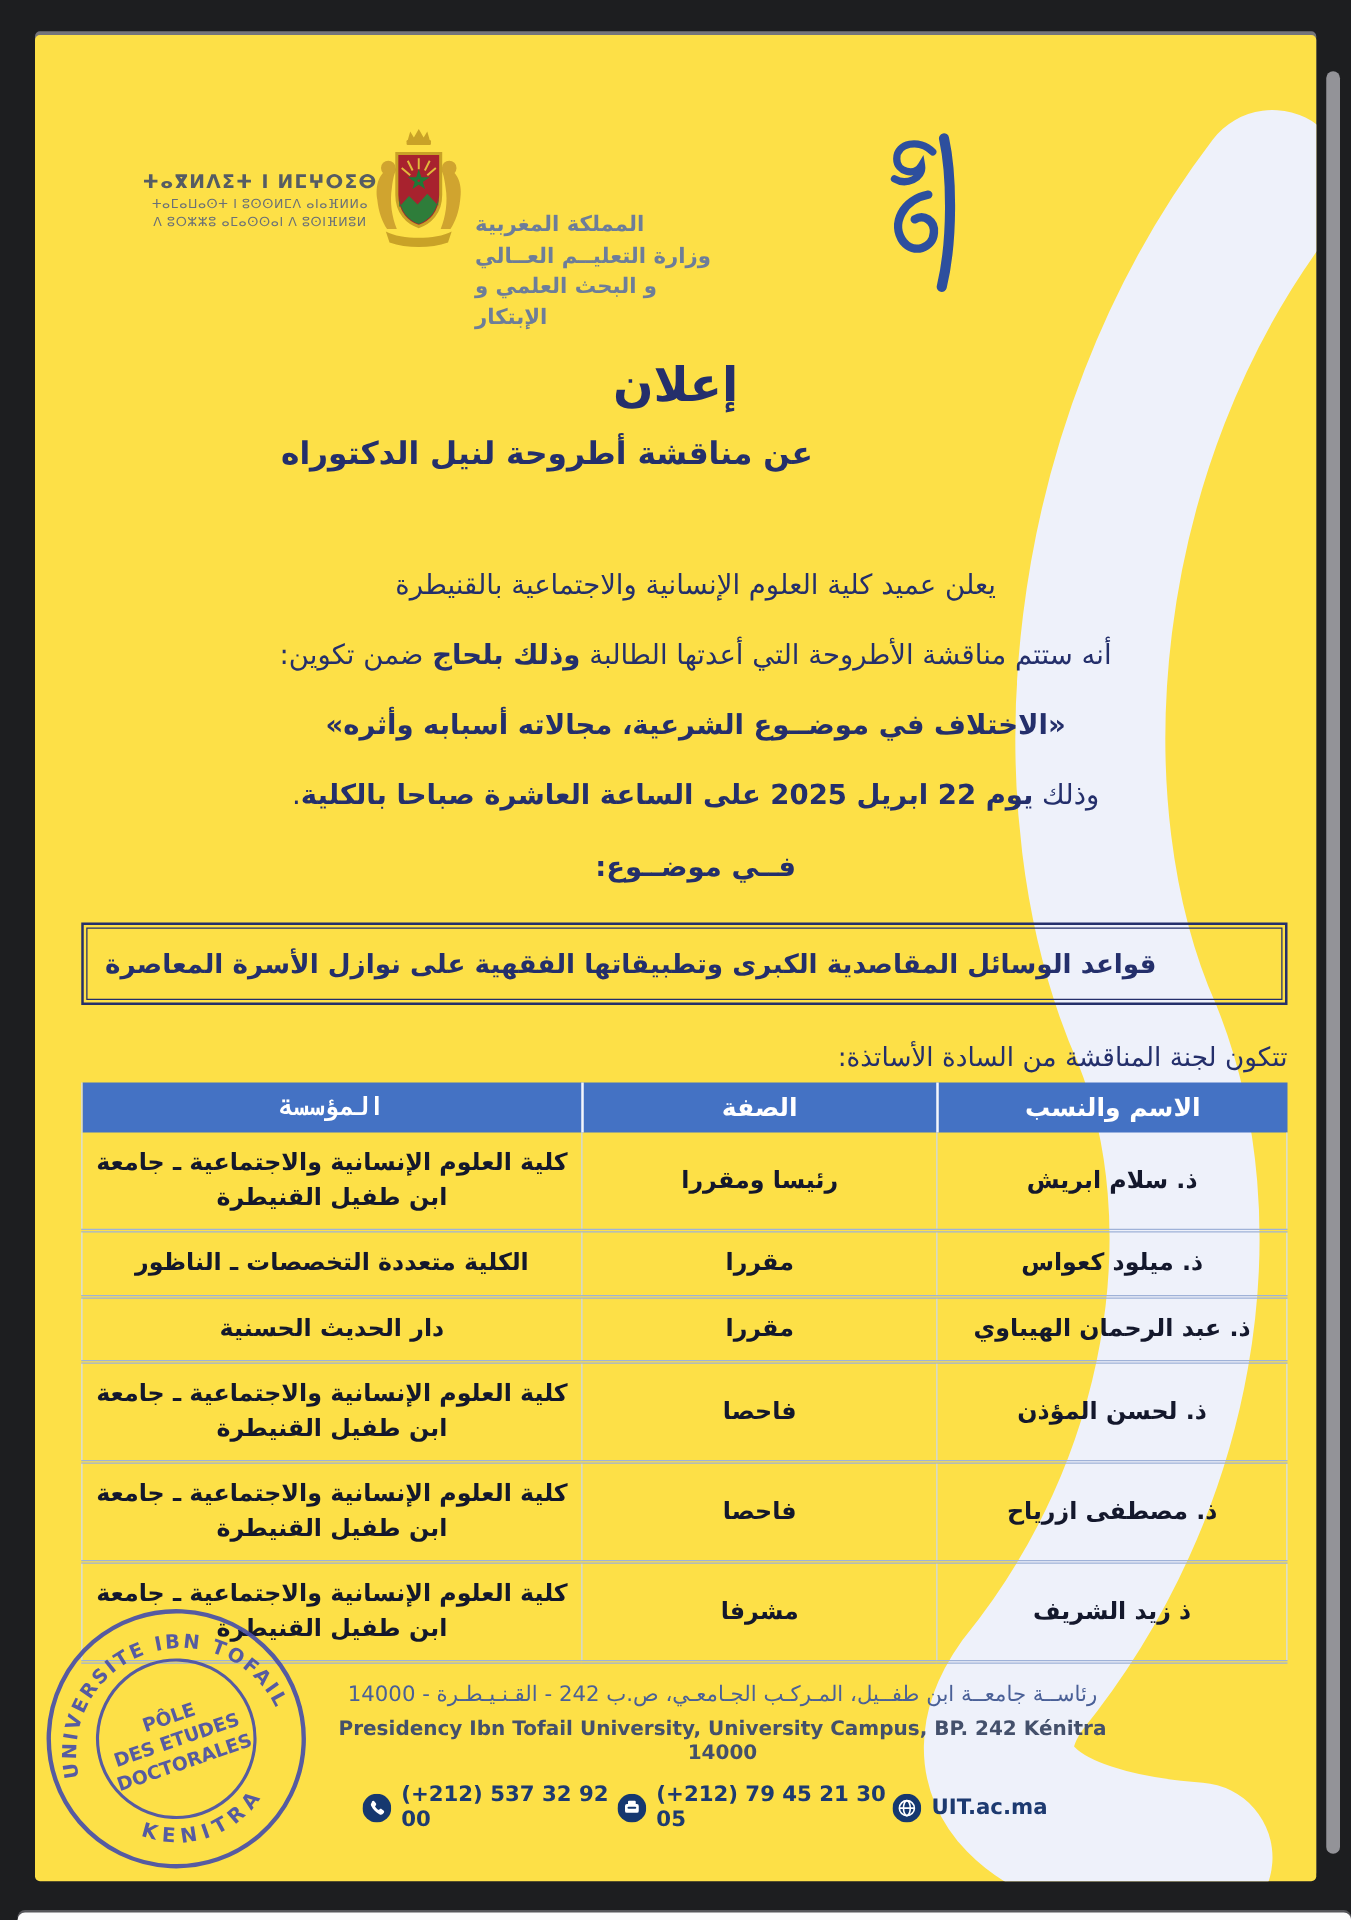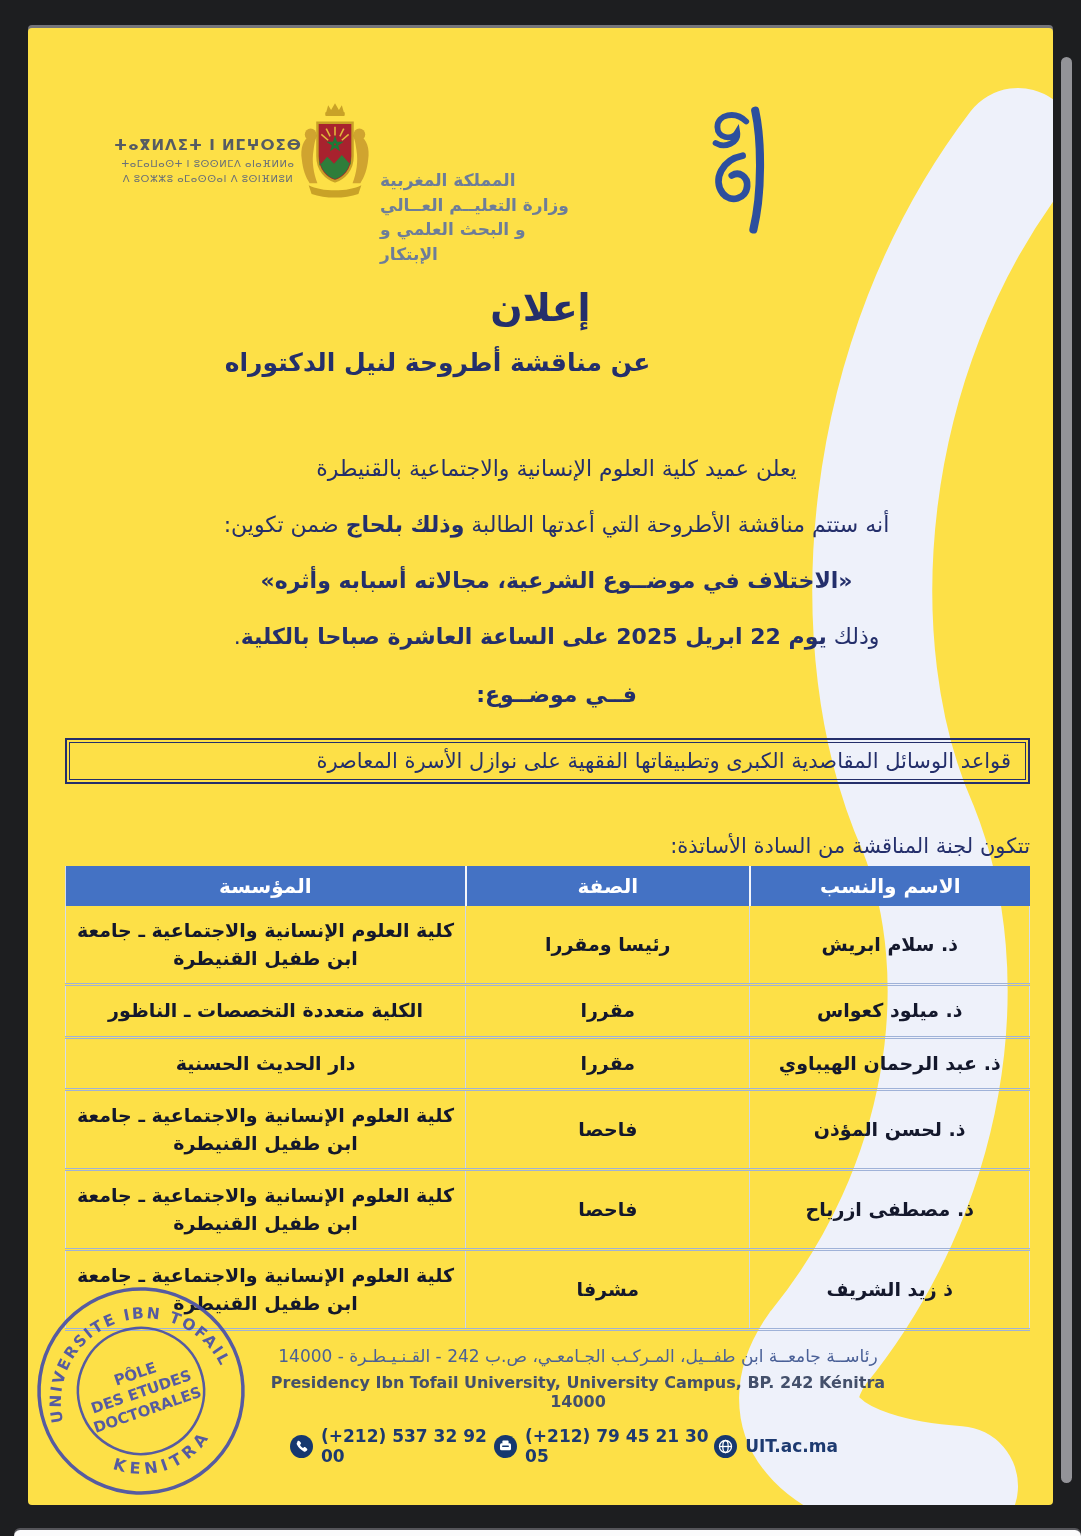--- a/index.html
+++ b/index.html
@@ -50,33 +50,33 @@
   
   .navy { color:#242f6b; }
   .doc-title    { left:0; top:258px; width:1025px; text-align:center; font-size:38px; font-weight:bold; }
   .doc-subtitle { left:0; top:320px; width:819px; text-align:center; font-size:25px; font-weight:bold; }
   .para { left:16px; width:1025px; text-align:center; direction:rtl; font-size:22px; }
   .p1 { top:428px; } .p2 { top:484px; } .p3 { top:540px; font-weight:bold; }
   .p4 { top:596px; } .p5 { top:654px; font-weight:bold; }
   .b { font-weight:bold; }
 
   .thesis-box { left:37px; top:710px; width:965px; border:2px solid #242f6b; padding:2px; }
-  .thesis-box-inner { border:1px solid #242f6b; padding:6px 14px; text-align:right;
-                      font-size:21px; font-weight:normal; direction:rtl; }
+  .thesis-box-inner { border:1px solid #242f6b; padding:16px 14px; text-align:left;
+                      font-size:21px; font-weight:bold; direction:rtl; }
 
   .committee-intro { top:806px; right:23px; direction:rtl; font-size:21px; }
 
   
   .committee-table { left:37px; top:838px; width:965px; direction:rtl;
                      border-collapse:collapse; table-layout:fixed; }
   .committee-table th {
     background:#4472c4; color:#ffffff; font-size:20px; font-weight:bold;
     height:40px; text-align:center; border-left:2px solid #f4f6fb;
   }
-  .committee-table th:last-child { border-left:none; }
+  .committee-table th:last-child { border-left:none;font-family:Liberation Mono, monospace; }
   .committee-table td {
     background:transparent; color:#14182c; font-size:19px; font-weight:bold;
     text-align:center; vertical-align:middle; line-height:1.45;
     padding:11px 10px; border-left:1px solid #ccd6ec;
     border-bottom:3px double #9fb2d8;
   }
   .committee-table td:last-child { border-left:none; }
   .committee-table tr td:first-child { border-right:1px solid #d4ddef; }
   .committee-table { border-left:1px solid #d4ddef; }
   .col-name { width:29%; } .col-role { width:29.5%; } .col-inst { width:41.5%; }

